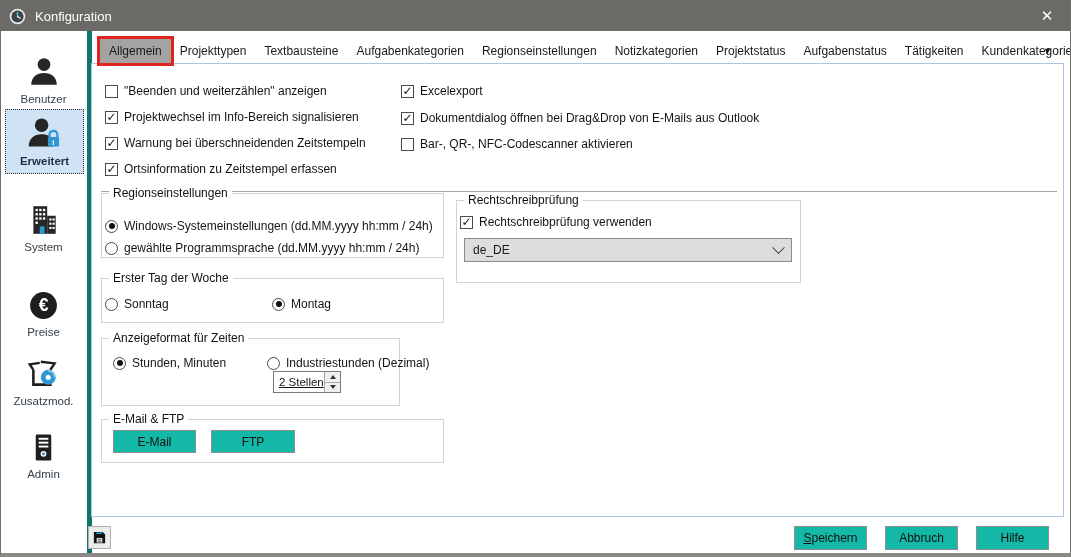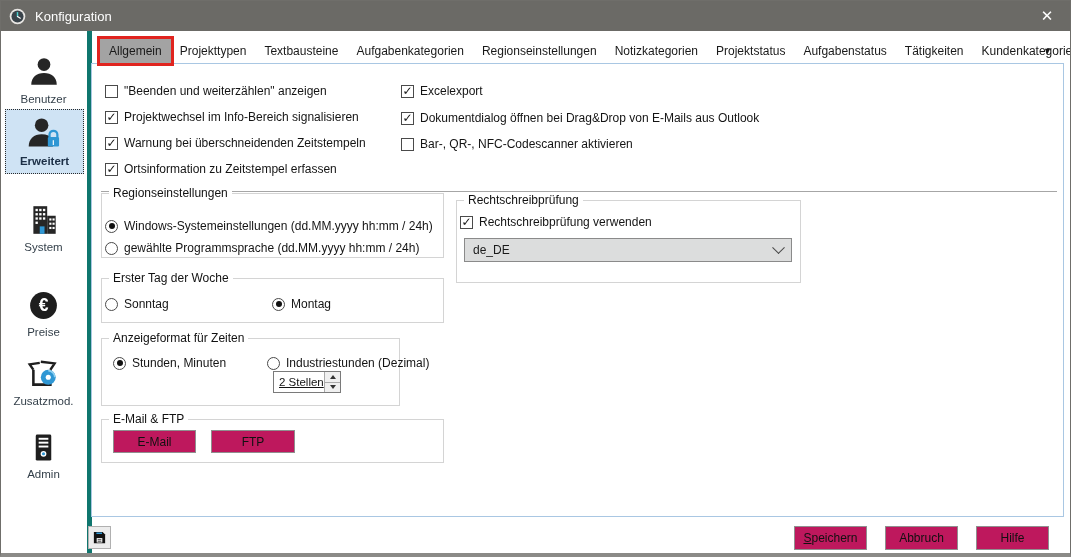--- a/index.html
+++ b/index.html
@@ -46,21 +46,21 @@
   
   .spinner{position:absolute;left:272px;top:370px;width:68px;height:22px;box-sizing:border-box;border:1px solid #7a7a7a;
     background:#fff;display:flex;}
   .spinner .spin-value{flex:1;display:flex;align-items:center;padding-left:5px;font-size:11.5px;white-space:nowrap;text-decoration:underline;}
   .spin-btns{width:15px;border-left:1px solid #aaa;display:flex;flex-direction:column;}
   .spin-btn{flex:1;background:#f0f0f0;display:flex;align-items:center;justify-content:center;cursor:default;}
   .spin-btn + .spin-btn{border-top:1px solid #aaa;}
   .tri-up{width:0;height:0;border-left:3.5px solid transparent;border-right:3.5px solid transparent;border-bottom:4.5px solid #333;}
   .tri-down{width:0;height:0;border-left:3.5px solid transparent;border-right:3.5px solid transparent;border-top:4.5px solid #333;}
   
-  .btn{position:absolute;box-sizing:border-box;background:#be185d;border:1px solid #8f8f8f;
+  .btn{position:absolute;box-sizing:border-box;background:#14b8a6;border:1px solid #8f8f8f;
     display:flex;align-items:center;justify-content:center;font-size:12px;color:#111;cursor:default;}
   .icon-btn{position:absolute;left:87px;top:525px;width:23px;height:23px;box-sizing:border-box;background:#ececec;
     border:1px solid #b0b0b0;display:flex;align-items:center;justify-content:center;cursor:default;}
 </style>
 </head>
 <body>
 
 <div class="window">
 
   <div class="titlebar">

